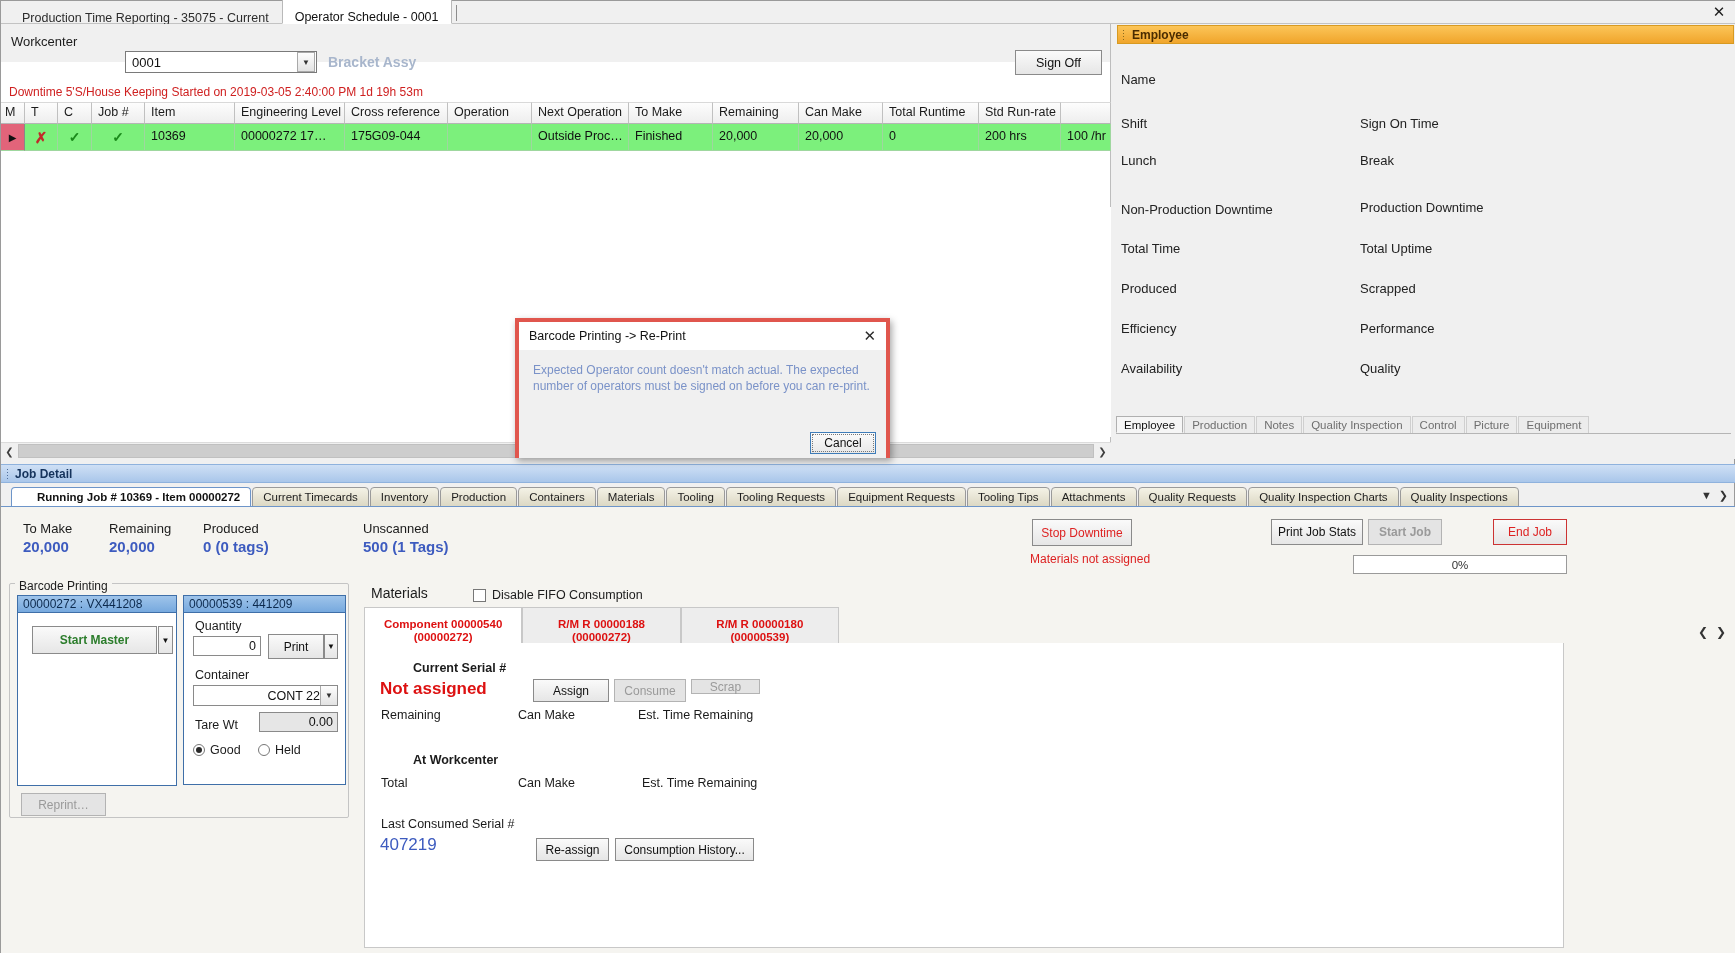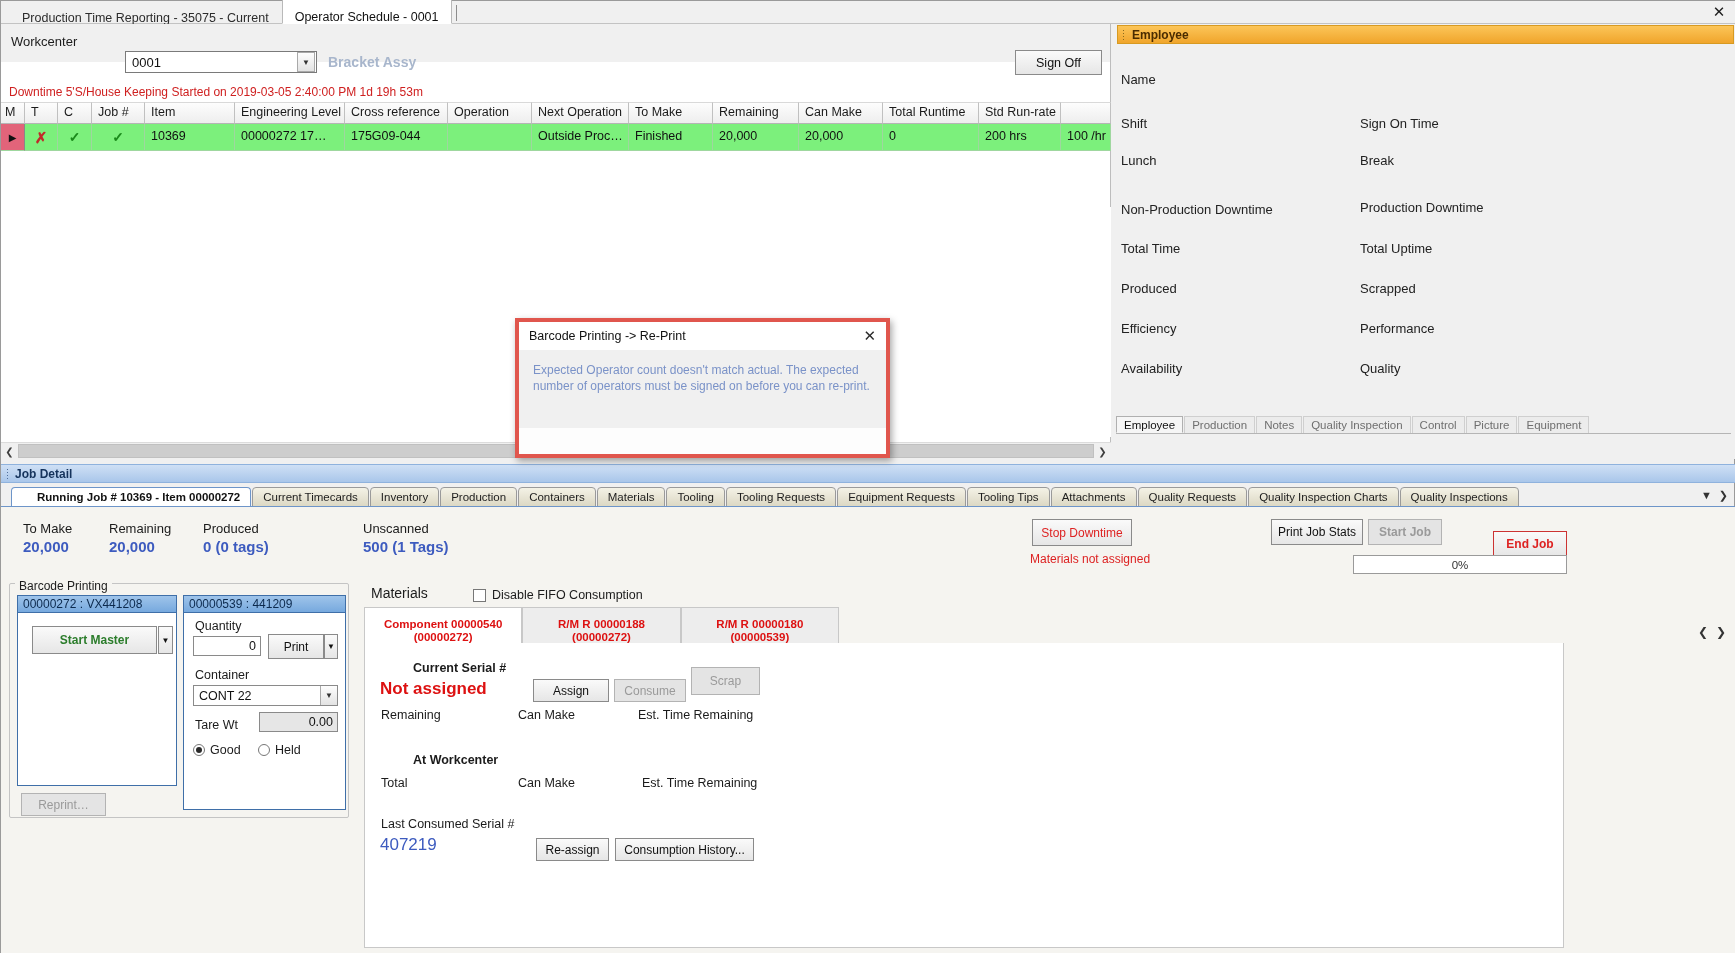--- a/index.html
+++ b/index.html
@@ -255,21 +255,21 @@
   
   .bc-group {
     position:absolute; left: 8px; top: 645px; width: 340px; height: 235px;
     border: 1px solid #c4c4c4; border-radius: 2px;
   }
   .bc-legend {
     position:absolute; left: 14px; top: 636px; background: #f5f4f0;
     padding: 0 4px; font-size: 12px; color:#1b1b1b;
   }
   .bc-col {
-    position:absolute; background:#fff; border:1px solid #3f6fa8;
+    position:absolute; background:#fff; border:1px solid #3f6fa8;text-align:right;
   }
   .bc-colhead {
     height: 17px; background: linear-gradient(#9fc4ea,#77a9de);
     border-bottom: 1px solid #3f6fa8;
     display:flex; align-items:center; padding-left: 5px;
     font-size: 12px; color:#0c2a4e;
   }
 
   .field {
     background:#fff; border:1px solid #8a8a8a;
@@ -440,20 +440,23 @@
       </div>
     </div>
   </div>
 
   <div class="modal">
     <div class="modal-title">
       <span class="t">Barcode Printing -&gt; Re-Print</span>
       <span class="modal-x">✕</span>
     </div>
     <div class="modal-body">Expected Operator count doesn't match actual. The expected number of operators must be signed on before you can re-print.</div>
+    <div class="modal-foot">
+      <div class="modal-btn">Cancel</div>
+    </div>
   </div>
 
   <div class="jobdetail-bar">
     <span class="grip2"></span>
     <span>Job Detail</span>
   </div>
 
   <div class="jd-tabs">
     <div class="jd-tab active">Running Job # 10369 - Item 00000272</div>
     <div class="jd-tab">Current Timecards</div>
@@ -492,38 +495,38 @@
     <div class="stat" style="left:362px;top:14px">
       <div class="lbl">Unscanned</div>
       <div class="val">500 (1 Tags)</div>
     </div>
 
     <div class="btn red" style="position:absolute;left:1031px;top:12px;width:100px;height:27px">Stop Downtime</div>
     <div style="position:absolute;left:1029px;top:45px;font-size:12px;color:#d22">Materials not assigned</div>
 
     <div class="btn" style="position:absolute;left:1270px;top:12px;width:92px;height:26px">Print Job Stats</div>
     <div class="btn disabled" style="position:absolute;left:1367px;top:12px;width:74px;height:26px;font-weight:bold">Start Job</div>
-    <div class="btn redborder" style="position:absolute;left:1492px;top:24px;width:74px;height:26px;font-weight:bold">End Job</div>
+    <div class="btn redborder" style="position:absolute;left:1492px;top:12px;width:74px;height:26px;font-weight:normal">End Job</div>
 
     <div class="progress" style="left:1352px;top:48px;width:214px;height:19px">
       <span>0%</span>
     </div>
 
     <div class="bc-group" style="top:76px"></div>
     <div class="bc-legend" style="top:72px">Barcode Printing</div>
 
     <div class="bc-col" style="left:16px;top:88px;width:160px;height:191px">
       <div class="bc-colhead">00000272 : VX441208</div>
       <div style="position:relative;height:173px">
         <div class="btn green" style="position:absolute;left:14px;top:13px;width:125px;height:28px;font-weight:bold">Start Master</div>
         <div class="btn" style="position:absolute;left:140px;top:13px;width:15px;height:28px;font-size:8px">▼</div>
       </div>
     </div>
 
-    <div class="bc-col" style="left:182px;top:88px;width:163px;height:215px">
+    <div class="bc-col" style="left:182px;top:88px;width:163px;height:190px">
       <div class="bc-colhead">00000539 : 441209</div>
       <div style="position:relative;height:173px">
         <div style="position:absolute;left:11px;top:6px;font-size:12.5px;color:#1b1b1b">Quantity</div>
         <div class="field" style="position:absolute;left:9px;top:23px;width:68px;height:20px">0</div>
         <div class="btn" style="position:absolute;left:84px;top:21px;width:56px;height:25px">Print</div>
         <div class="btn" style="position:absolute;left:140px;top:21px;width:14px;height:25px;font-size:8px">▼</div>
 
         <div style="position:absolute;left:11px;top:55px;font-size:12.5px;color:#1b1b1b">Container</div>
         <div class="combo" style="position:absolute;left:9px;top:72px;width:145px;height:21px">
           <span class="v">CONT 22</span>
@@ -574,21 +577,21 @@
       <span>❯</span>
     </div>
 
     <div class="mat-panel" style="position:absolute;left:363px;top:136px;width:1200px;height:305px">
       <div class="m-lbl b" style="left:16px;top:18px">Current Serial #</div>
       <div class="m-big" style="left:15px;top:36px">Not assigned</div>
       <div class="m-lbl" style="left:16px;top:65px">Remaining</div>
 
       <div class="btn" style="position:absolute;left:168px;top:36px;width:76px;height:23px">Assign</div>
       <div class="btn disabled" style="position:absolute;left:249px;top:36px;width:72px;height:23px">Consume</div>
-      <div class="btn disabled" style="position:absolute;left:326px;top:24px;width:69px;height:28px">Scrap</div>
+      <div class="btn disabled" style="position:absolute;left:326px;top:36px;width:69px;height:15px">Scrap</div>
 
       <div class="m-lbl" style="left:153px;top:65px">Can Make</div>
       <div class="m-lbl" style="left:273px;top:65px">Est. Time Remaining</div>
 
       <div class="m-lbl b" style="left:16px;top:110px">At Workcenter</div>
       <div class="m-lbl" style="left:16px;top:133px">Total</div>
       <div class="m-lbl" style="left:153px;top:133px">Can Make</div>
       <div class="m-lbl" style="left:277px;top:133px">Est. Time Remaining</div>
 
       <div class="m-lbl" style="left:16px;top:174px">Last Consumed Serial #</div>

